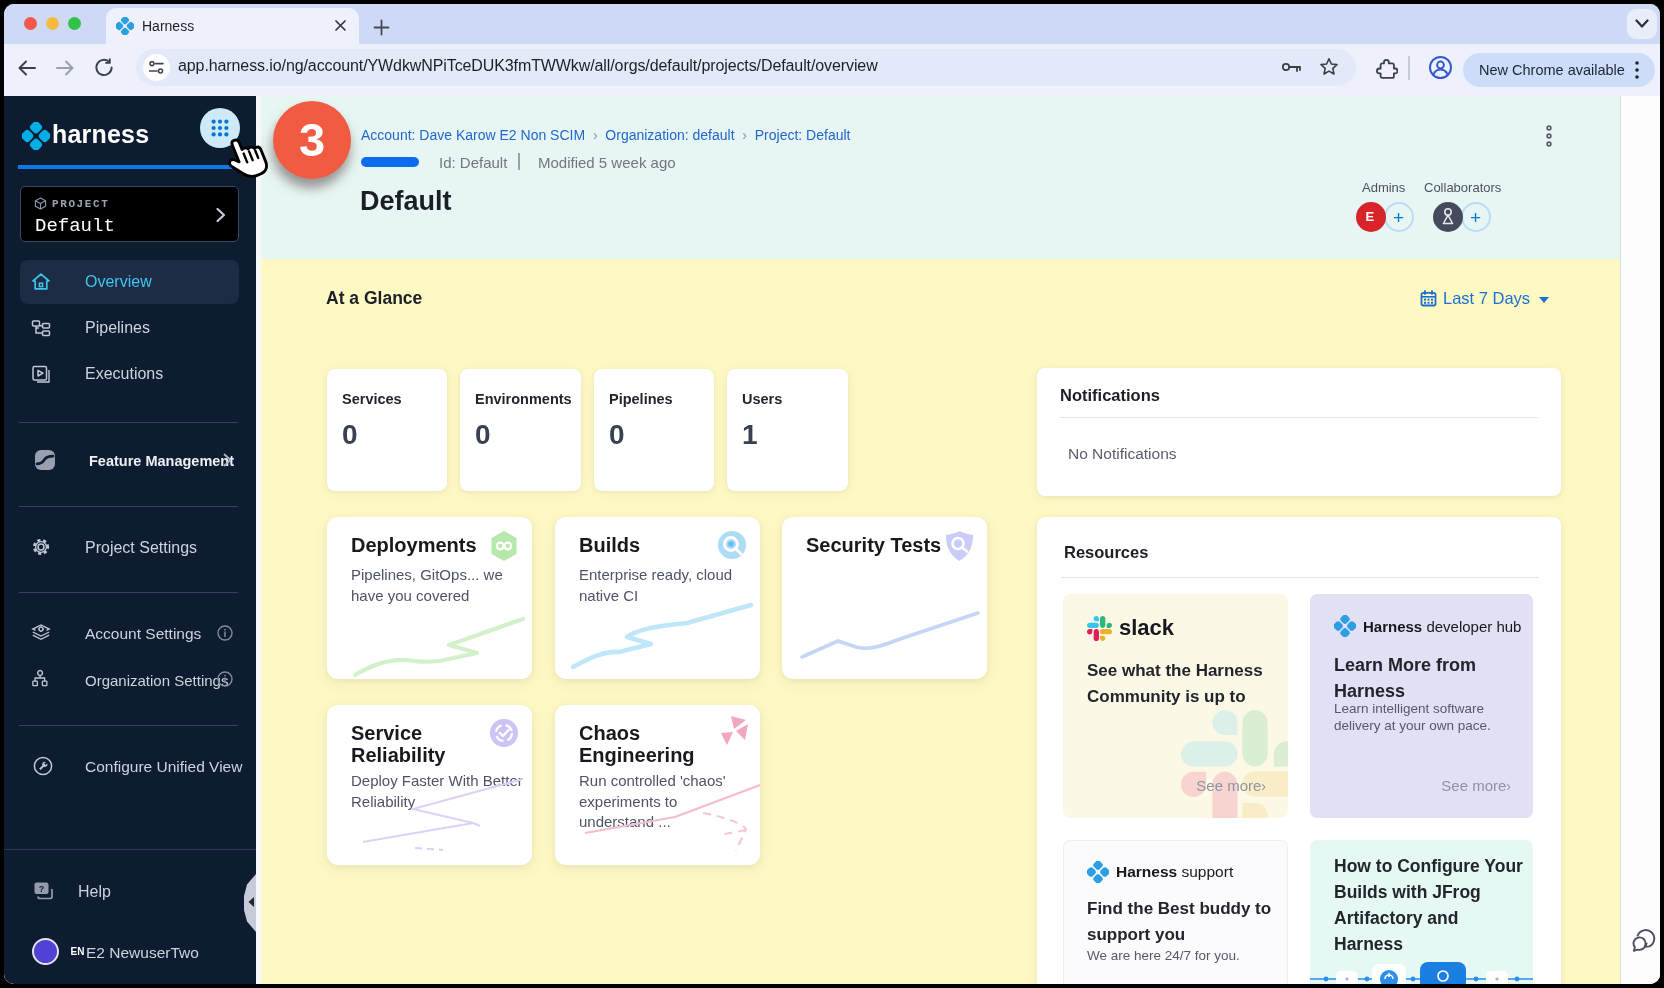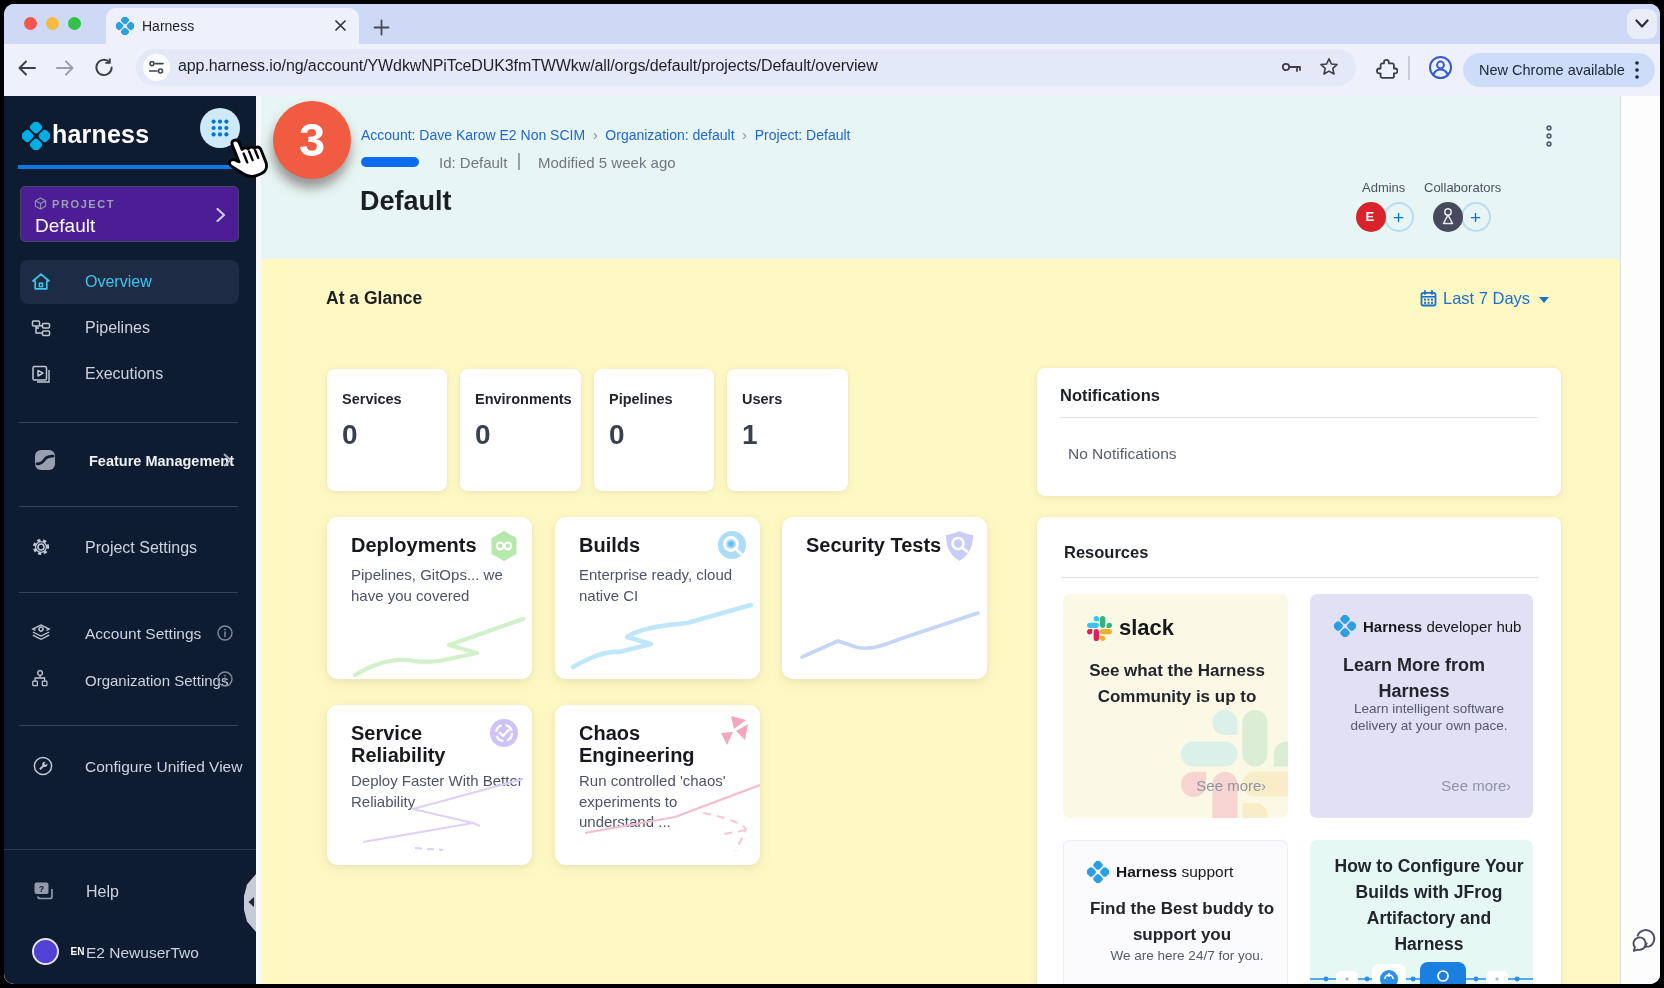--- a/index.html
+++ b/index.html
@@ -17,21 +17,21 @@
 .tbicon { position:absolute; top:10px; color:#41454c; }
 
 #app { position:absolute; left:0; top:92px; width:1656px; height:888px; background:#f7f8fb; }
 #sidebar { position:absolute; left:0; top:0; width:252px; height:100%; background:#0d1c30; color:#ccd2de; }
 .nav { position:absolute; left:16px; font-size:16px; white-space:nowrap; color:#cdd3df;margin-left:21px; }
 .navicon { position:absolute; left:27px; width:20px; height:20px; }
 .sdiv { position:absolute; left:15px; width:219px; height:0; border-top:1px solid #36425a; }
 #main { position:absolute; left:257px; top:0; width:1364px; height:100%; background:#fef9c3; }
 #pagehead { position:absolute; left:0; top:0; width:100%; height:163px; background:#e7f6f4; }
 #rightstrip { position:absolute; left:1616px; top:0; width:40px; height:100%; background:#fdfdfe; border-left:1px solid #dcdee8; }
-.card { position:absolute; background:#fff; border-radius:8px; box-shadow:0 1px 4px rgba(40,41,61,0.06), 0 2px 10px rgba(96,97,112,0.08);text-align:center; }
+.card { position:absolute; background:#fff; border-radius:8px; box-shadow:0 1px 4px rgba(40,41,61,0.06), 0 2px 10px rgba(96,97,112,0.08); }
 .mcard { position:absolute; background:#fff; border-radius:11px; box-shadow:0 2px 6px rgba(40,41,61,0.05), 0 4px 14px rgba(96,97,112,0.09); overflow:hidden; }
 .mtitle { position:absolute; left:24px; top:17px; font-size:20px; font-weight:bold; color:#17191e; line-height:22px; }
 .mdesc { position:absolute; left:24px; font-size:15px; color:#4e5468; line-height:20.5px; }
 .micon { position:absolute; right:13px; top:13px; }
 .rcard { position:absolute; border-radius:7px; overflow:hidden; }
 .rchead { position:absolute; left:24px; top:21px; display:flex; align-items:center; gap:7px; }
 .rctitle { position:absolute; left:24px; font-size:17px; font-weight:bold; color:#22252c; line-height:26px; }
 .seemore { position:absolute; right:22px; bottom:24px; font-size:15px; color:#8e93a3; }
 </style>
 </head>
@@ -377,21 +377,21 @@
                 <circle cx="9" cy="9" r="2.1"></circle>
                 <circle cx="15.4" cy="9" r="2.1"></circle>
             <circle cx="2.6" cy="15.4" r="2.1"></circle>
                 <circle cx="9" cy="15.4" r="2.1"></circle>
                 <circle cx="15.4" cy="15.4" r="2.1"></circle>
           </g>
         </svg>
       </div>
       <div class="abs" style="left:14px; top:69px; width:221px; height:3.5px; background:#0b79e8;"></div>
 
-      <div class="abs" style="left:16px; top:90px; width:219px; height:56px; background:#4c1d95; border:1px solid #3c4961; border-radius:5px;">
+      <div class="abs" style="left:16px; top:90px; width:219px; height:56px; background:#000000; border:1px solid #3c4961; border-radius:5px;font-family:Liberation Mono, monospace;">
         <svg class="abs" style="left:13px; top:10px;" width="13" height="13" viewBox="0 0 14 14">
               <path d="M7 1 L12.5 4 V10 L7 13 L1.5 10 V4 Z M1.5 4 L7 7 L12.5 4 M7 7 V13" fill="none" stroke="#8d96a8" stroke-width="1.2" stroke-linejoin="round"></path>
             </svg>
         <span class="abs" style="left:31px; top:11px; font-size:11px; font-weight:bold; letter-spacing:1.6px; color:#9aa3b4;">PROJECT</span>
         <span class="abs" style="left:14px; top:28px; font-size:19px; color:#fff;">Default</span>
         <svg class="abs" style="left:194px; top:20px;" width="11" height="16" viewBox="0 0 11 16">
               <path d="M2.5 2 L9 8 L2.5 14" fill="none" stroke="#c6ccd8" stroke-width="2.2" stroke-linecap="round" stroke-linejoin="round"></path>
             </svg>
       </div>
 
@@ -485,21 +485,21 @@
           </svg>
       <span class="nav" style="left:60px; top:662px; font-size:15.5px;">Configure Unified View</span>
 
       <div class="abs" style="left:0; top:753px; width:252px; height:0; border-top:1px solid #2c3850;"></div>
 
       <svg class="abs" style="left:29px; top:785px;" width="23" height="21" viewBox="0 0 23 21">
             <rect x="1.5" y="1.5" width="14" height="11.5" rx="2" fill="#939bac"></rect>
             <text x="8.5" y="10.6" font-size="9" font-weight="bold" fill="#0d1c30" text-anchor="middle">?</text>
             <path d="M5 15.5 a2 2 0 0 0 2 2 H17 a2 2 0 0 0 2 -2 V8 " fill="none" stroke="#939bac" stroke-width="1.7"></path>
           </svg>
-      <span class="nav" style="left:61px; top:787px;">Help</span>
+      <span class="nav" style="left:53px; top:787px;">Help</span>
 
       <div class="abs" style="left:28px; top:842px; width:27px; height:27px; border-radius:50%; background:#5142d6; border:2px solid #e4e2f2;">
         <span class="abs" style="left:0; top:6px; width:23px; text-align:center; font-size:10px; font-weight:bold; color:#fff;margin-left:32px;">EN</span>
       </div>
       <span class="nav" style="left:61px; top:848px; font-size:15.5px;">E2 NewuserTwo</span>
 
       <div class="abs" style="left:240px; top:778px; width:12px; height:58px; background:#c7cad9; clip-path:polygon(100% 0, 100% 100%, 25% 82%, 0 62%, 0 38%, 25% 18%);"></div>
       <svg class="abs" style="left:243px; top:800px;" width="8" height="12" viewBox="0 0 8 12">
             <path d="M7 1 L1.5 6 L7 11 Z" fill="#22242c"></path>
           </svg>

